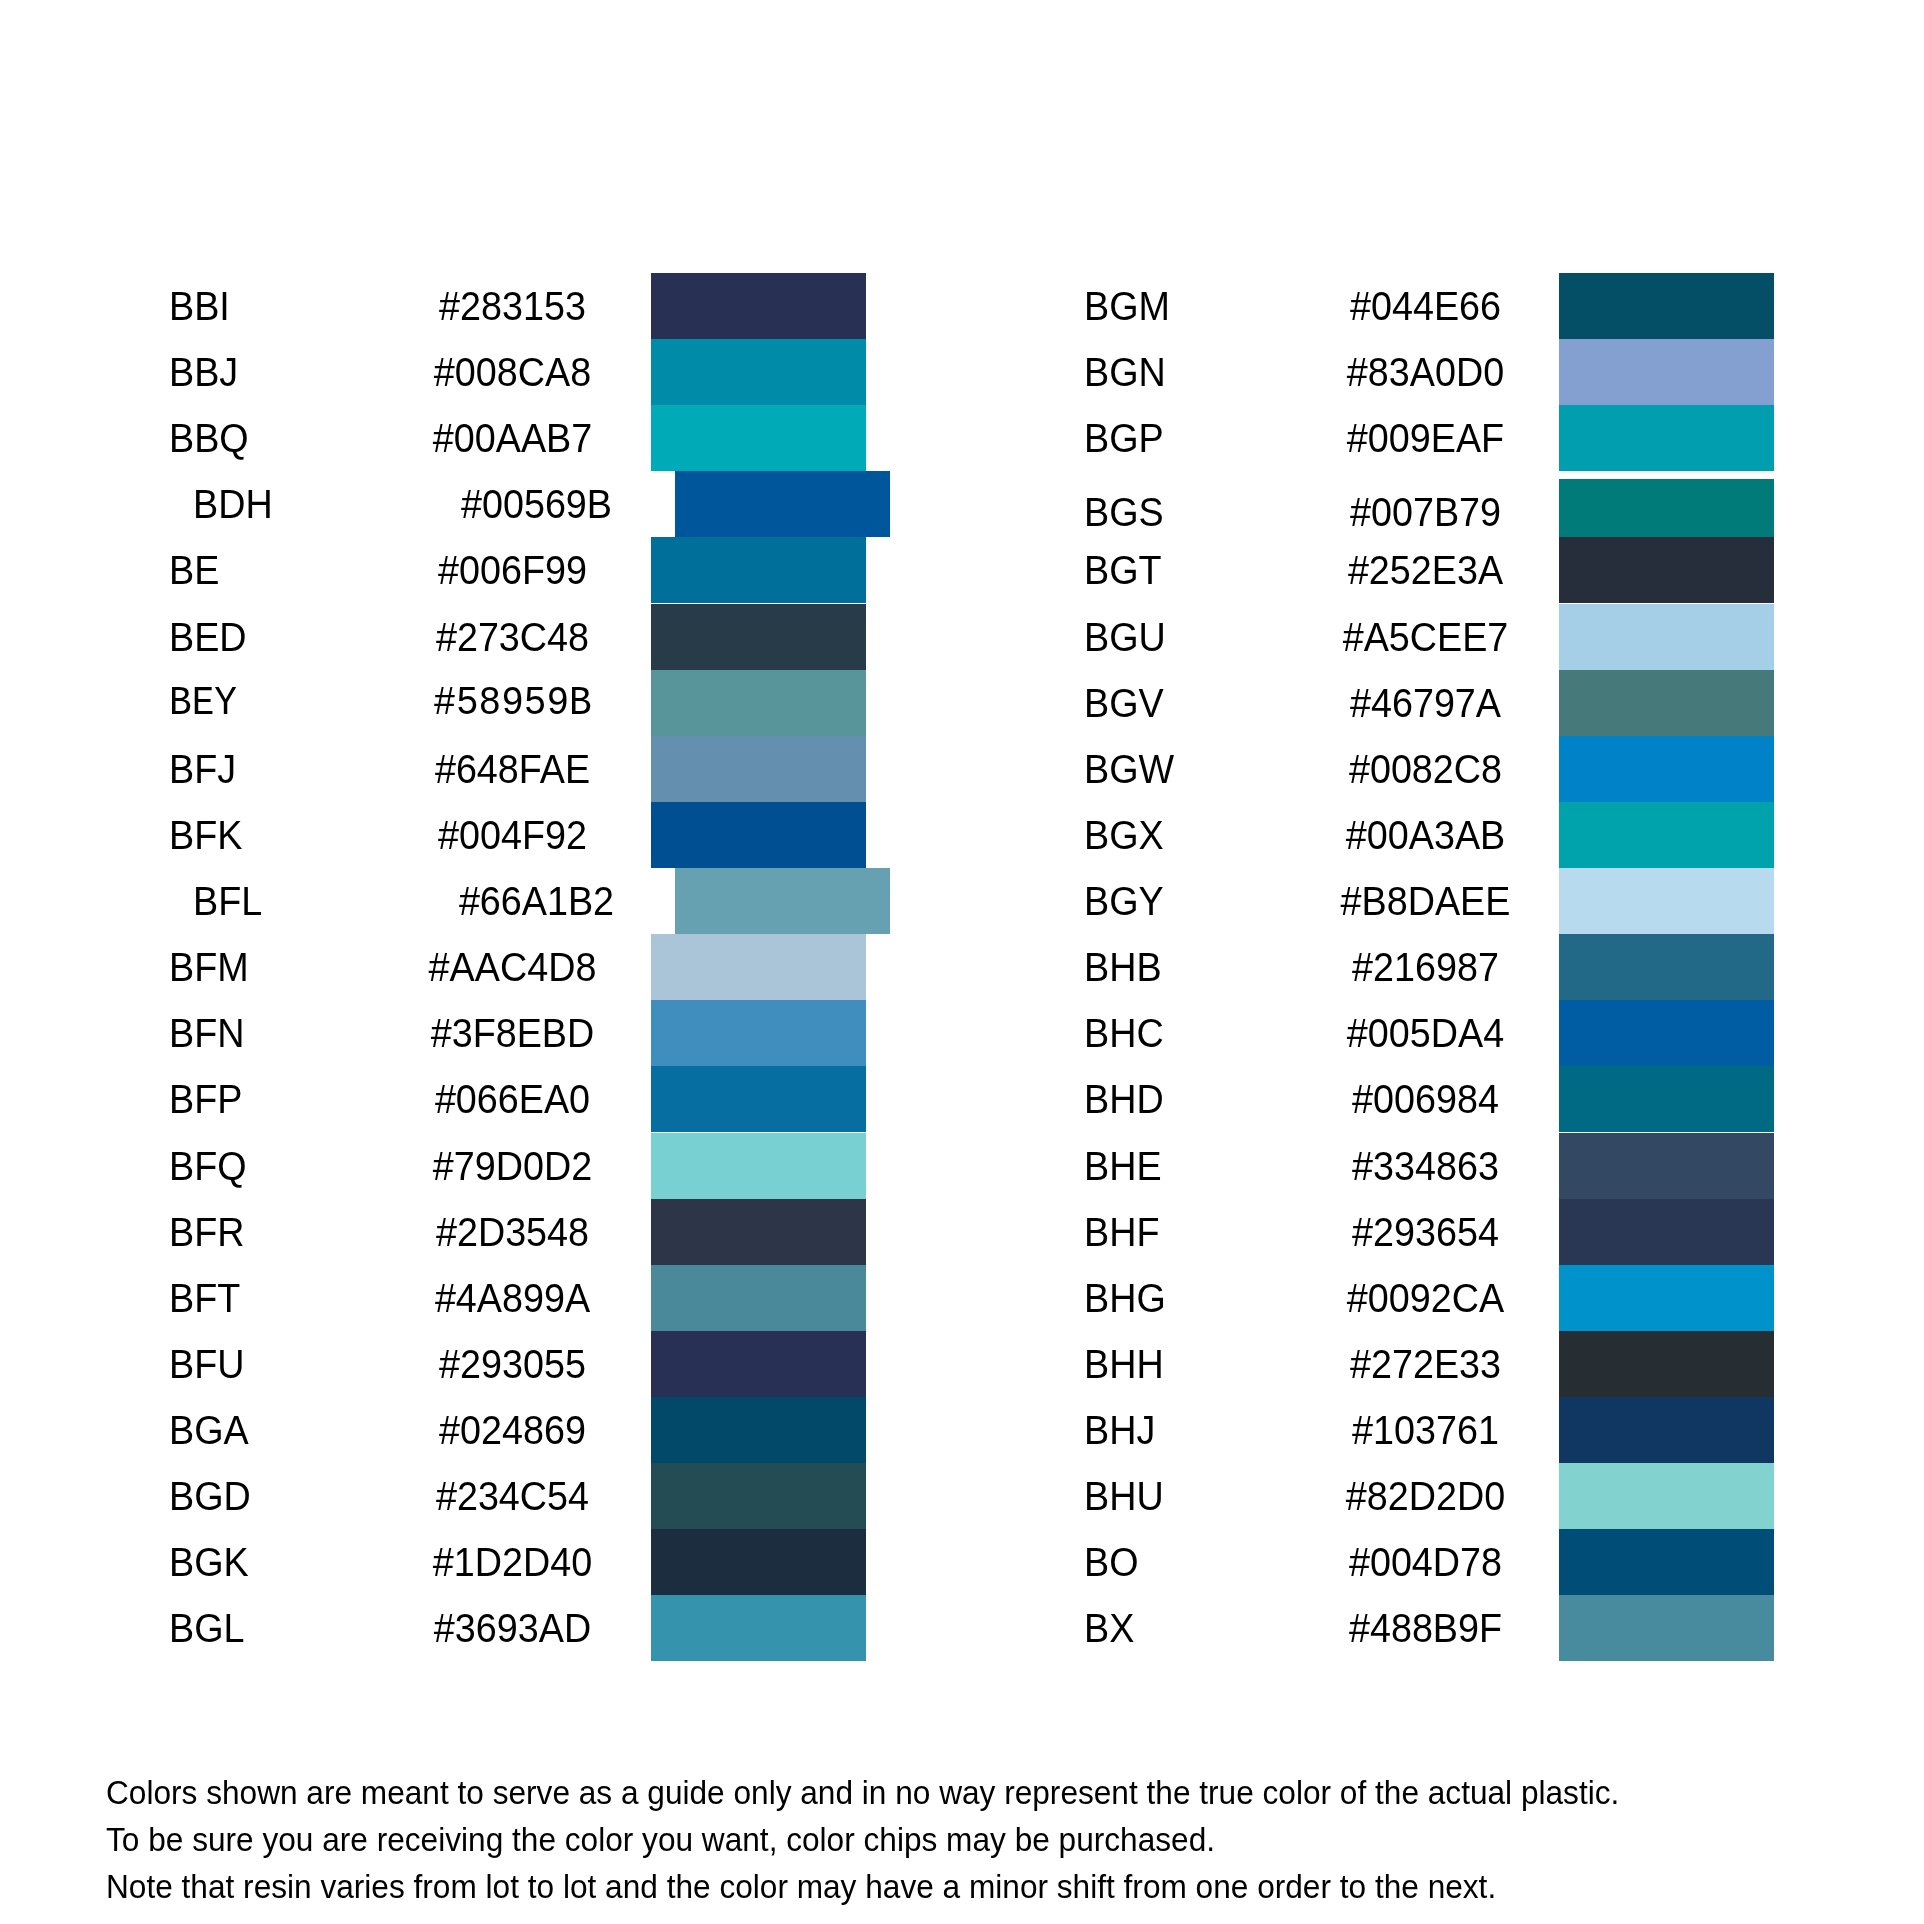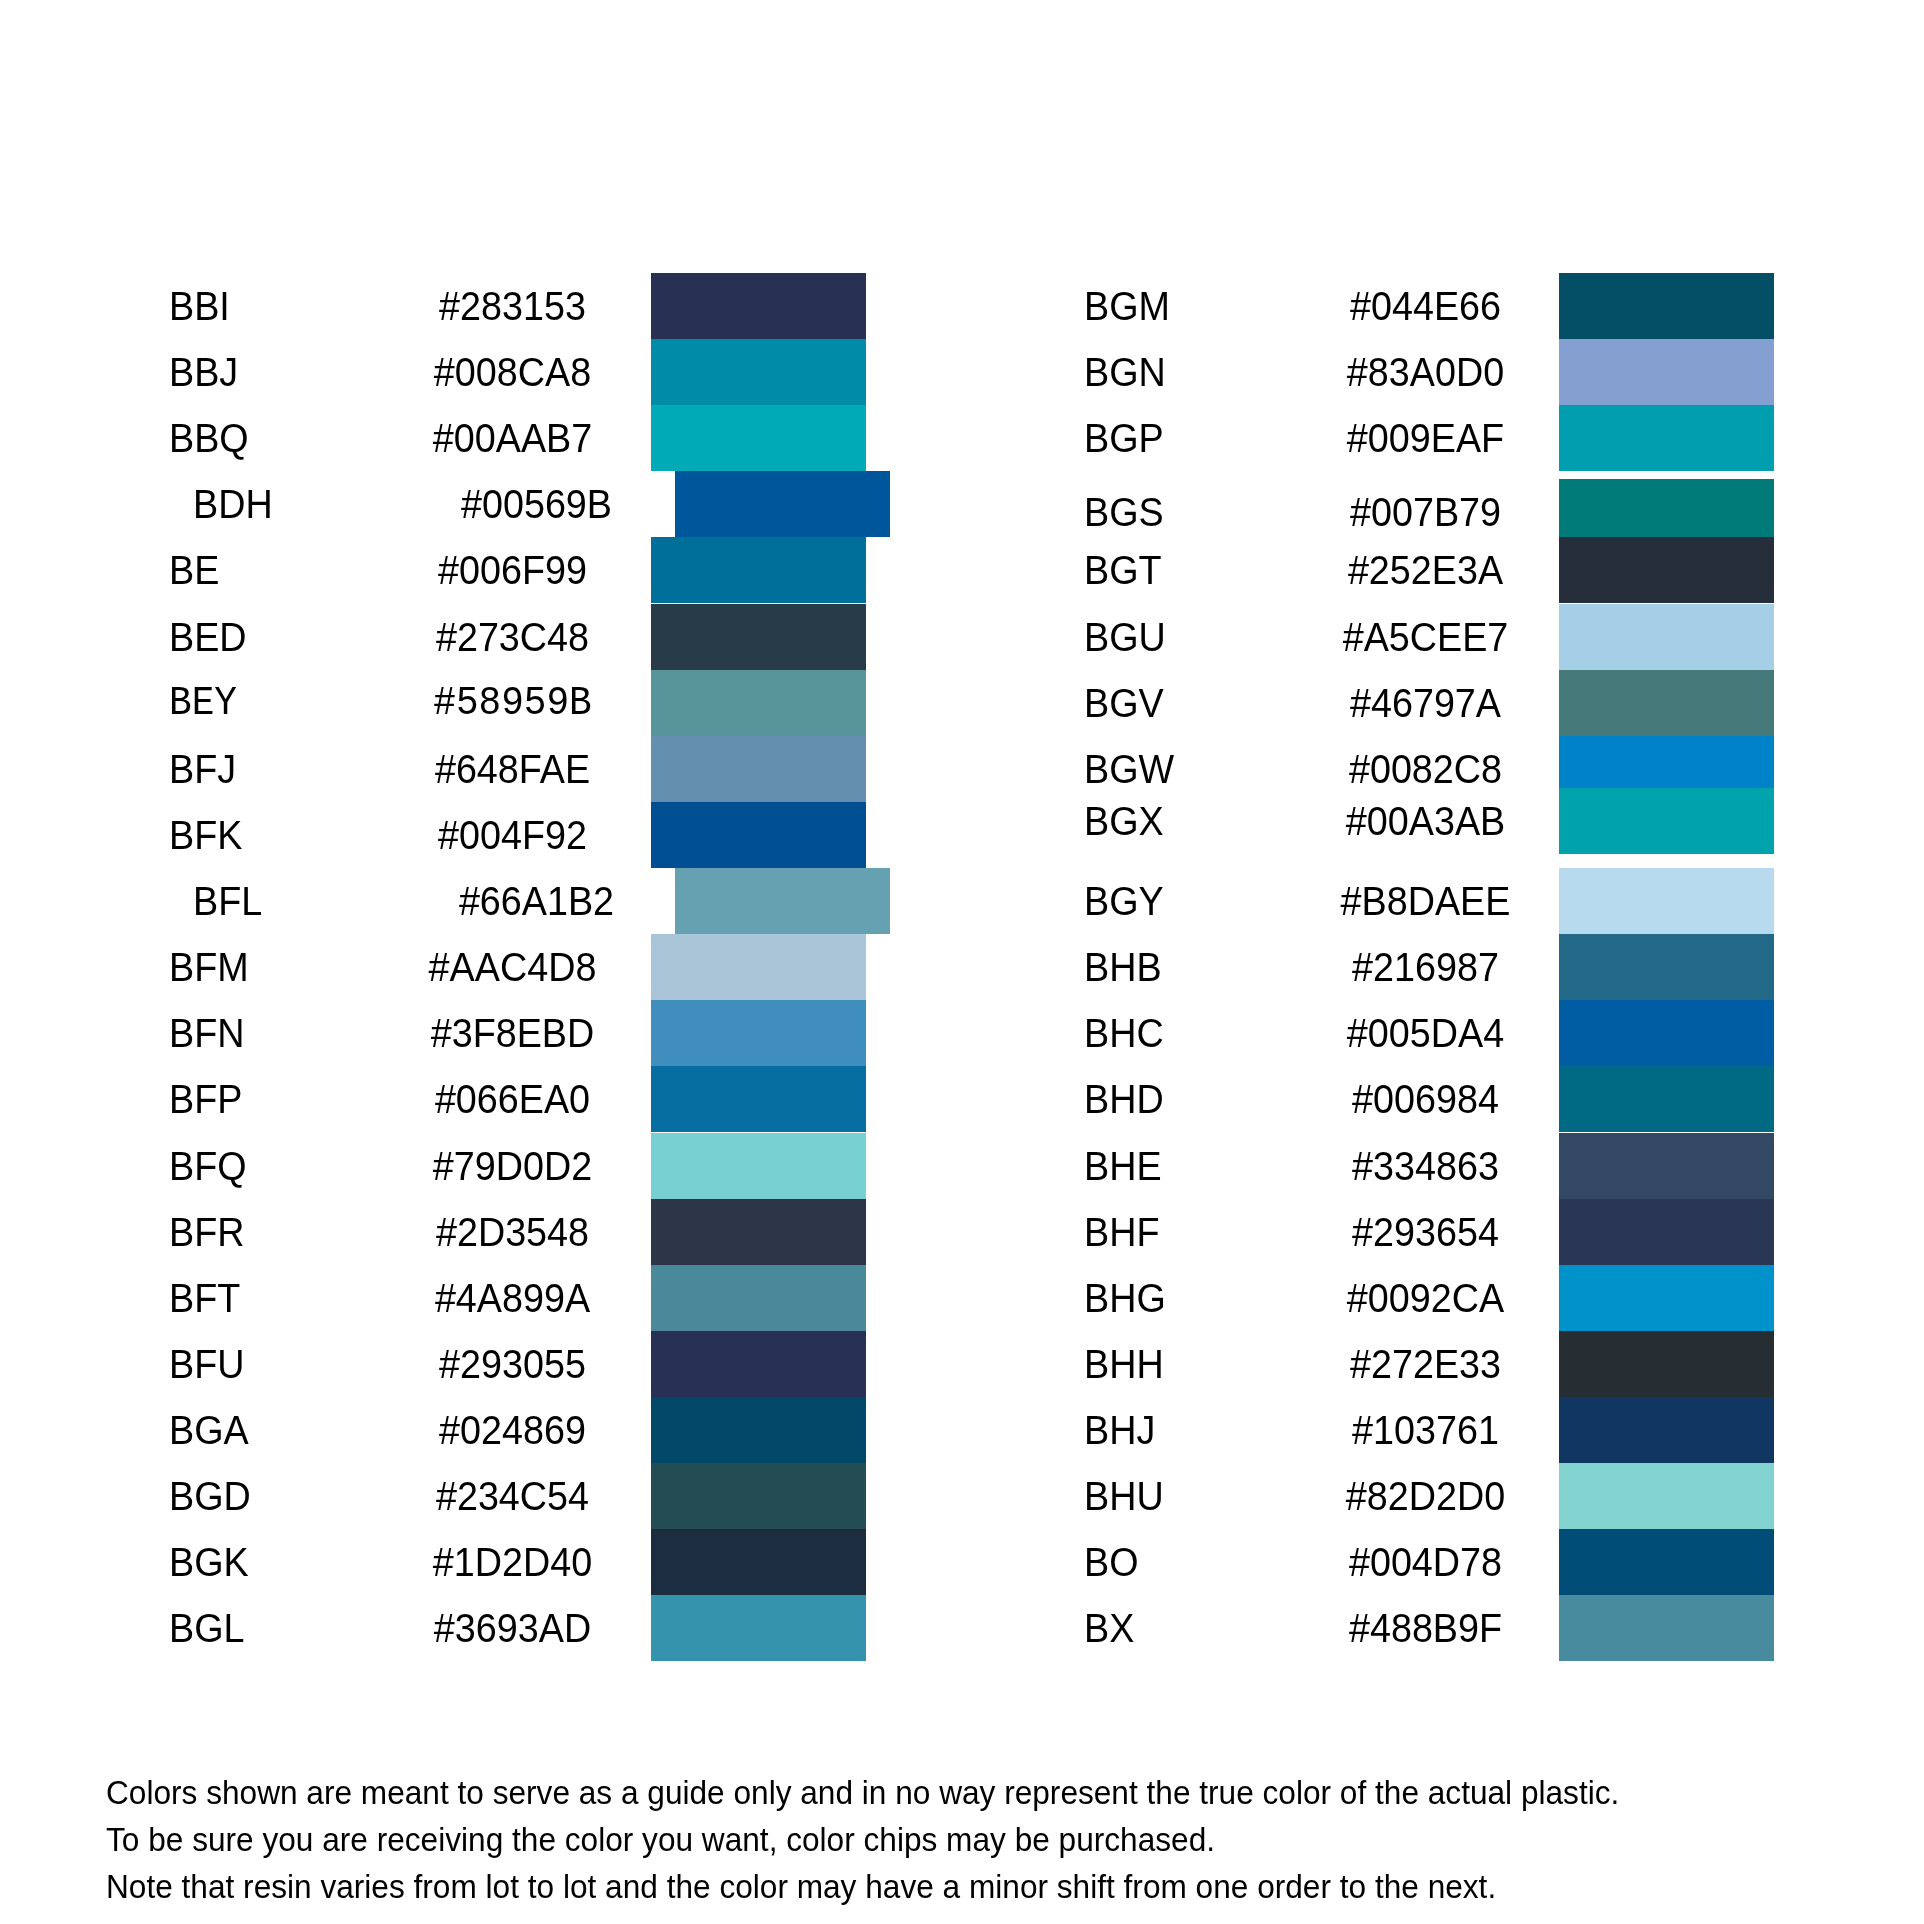--- a/index.html
+++ b/index.html
@@ -168,21 +168,21 @@
     <div class="row" style="top: 397px;">
       <div class="code">BGV</div>
       <div class="hex">#46797A</div>
       <div class="swatch" style="background: rgb(70, 121, 122);"></div>
     </div>
     <div class="row" style="top: 463px;">
       <div class="code">BGW</div>
       <div class="hex">#0082C8</div>
       <div class="swatch" style="background: rgb(0, 130, 200);"></div>
     </div>
-    <div class="row" style="top: 515px;">
+    <div class="row" style="top: 529px;">
       <div class="code">BGX</div>
       <div class="hex">#00A3AB</div>
       <div class="swatch" style="background: rgb(0, 163, 171);"></div>
     </div>
     <div class="row" style="top: 595px;">
       <div class="code">BGY</div>
       <div class="hex">#B8DAEE</div>
       <div class="swatch" style="background: rgb(184, 218, 238);"></div>
     </div>
     <div class="row" style="top: 661px;">

